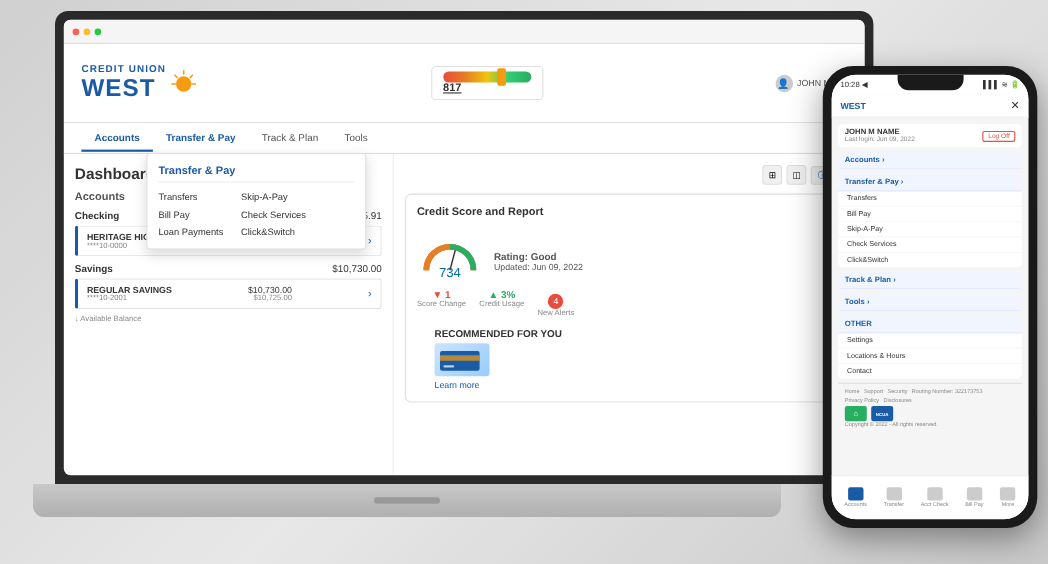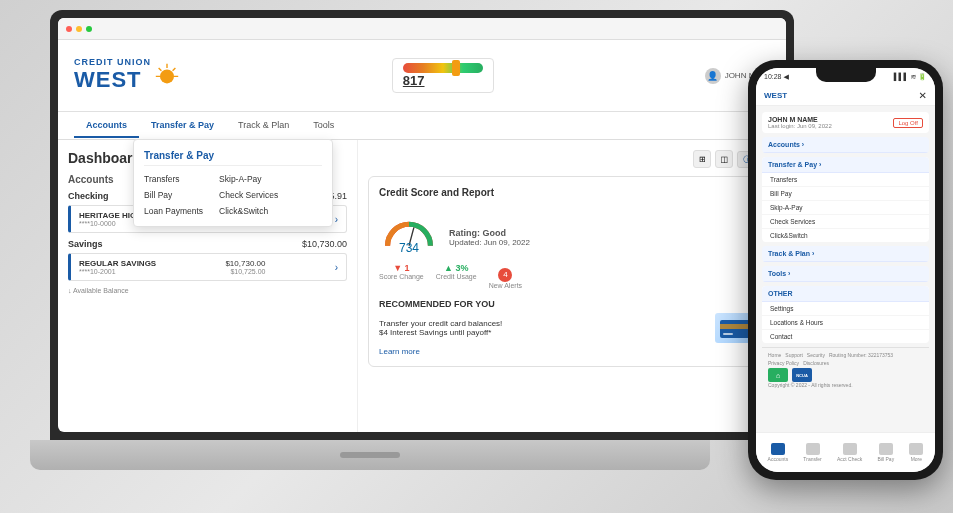--- a/index.html
+++ b/index.html
@@ -152,21 +152,21 @@
       position: absolute;
       top: -3px;
       left: 62%;
       width: 8px;
       height: 16px;
       background: #f39c12;
       border-radius: 2px;
     }
 
     .score-number {
-      font-size: 13px;
+      font-size: 10px;
       font-weight: bold;
       color: #333;
       text-decoration: underline;
     }
 
     .get-started {
       color: #e74c3c;
       font-weight: bold;
       font-size: 8px;
     }
@@ -484,20 +484,21 @@
       border-radius: 4px;
       padding: 5px 12px;
       font-size: 8px;
       cursor: pointer;
       width: 100%;
       margin: 6px 0;
     }
 
     .recommended-section {
       margin-top: 10px;
+      margin-left: 16px;
     }
 
     .rec-header {
       display: flex;
       align-items: center;
       justify-content: space-between;
       margin-bottom: 4px;
     }
 
     .rec-title {
@@ -904,23 +905,20 @@
                 </div>
               </div>
 
 
               <div class="recommended-section">
                 <div class="rec-header">
                   <span class="rec-title">RECOMMENDED FOR YOU</span>
                   <div class="rec-dot"></div>
                 </div>
                 <div class="rec-content">
-                  <div class="rec-text">
-                    Transfer your credit card balances!<br>$4 Interest Savings until payoff*
-                  </div>
                   <div class="rec-image">
                     <svg width="40" height="24" viewBox="0 0 40 24">
                       <rect x="0" y="4" width="36" height="18" rx="2" fill="#1a5ba6"></rect>
                       <rect x="0" y="8" width="36" height="5" fill="#f39c12" opacity="0.7"></rect>
                       <rect x="3" y="17" width="10" height="2" rx="1" fill="#fff" opacity="0.7"></rect>
                     </svg>
                   </div>
                 </div>
                 <a class="learn-more">Learn more</a>
               </div>

